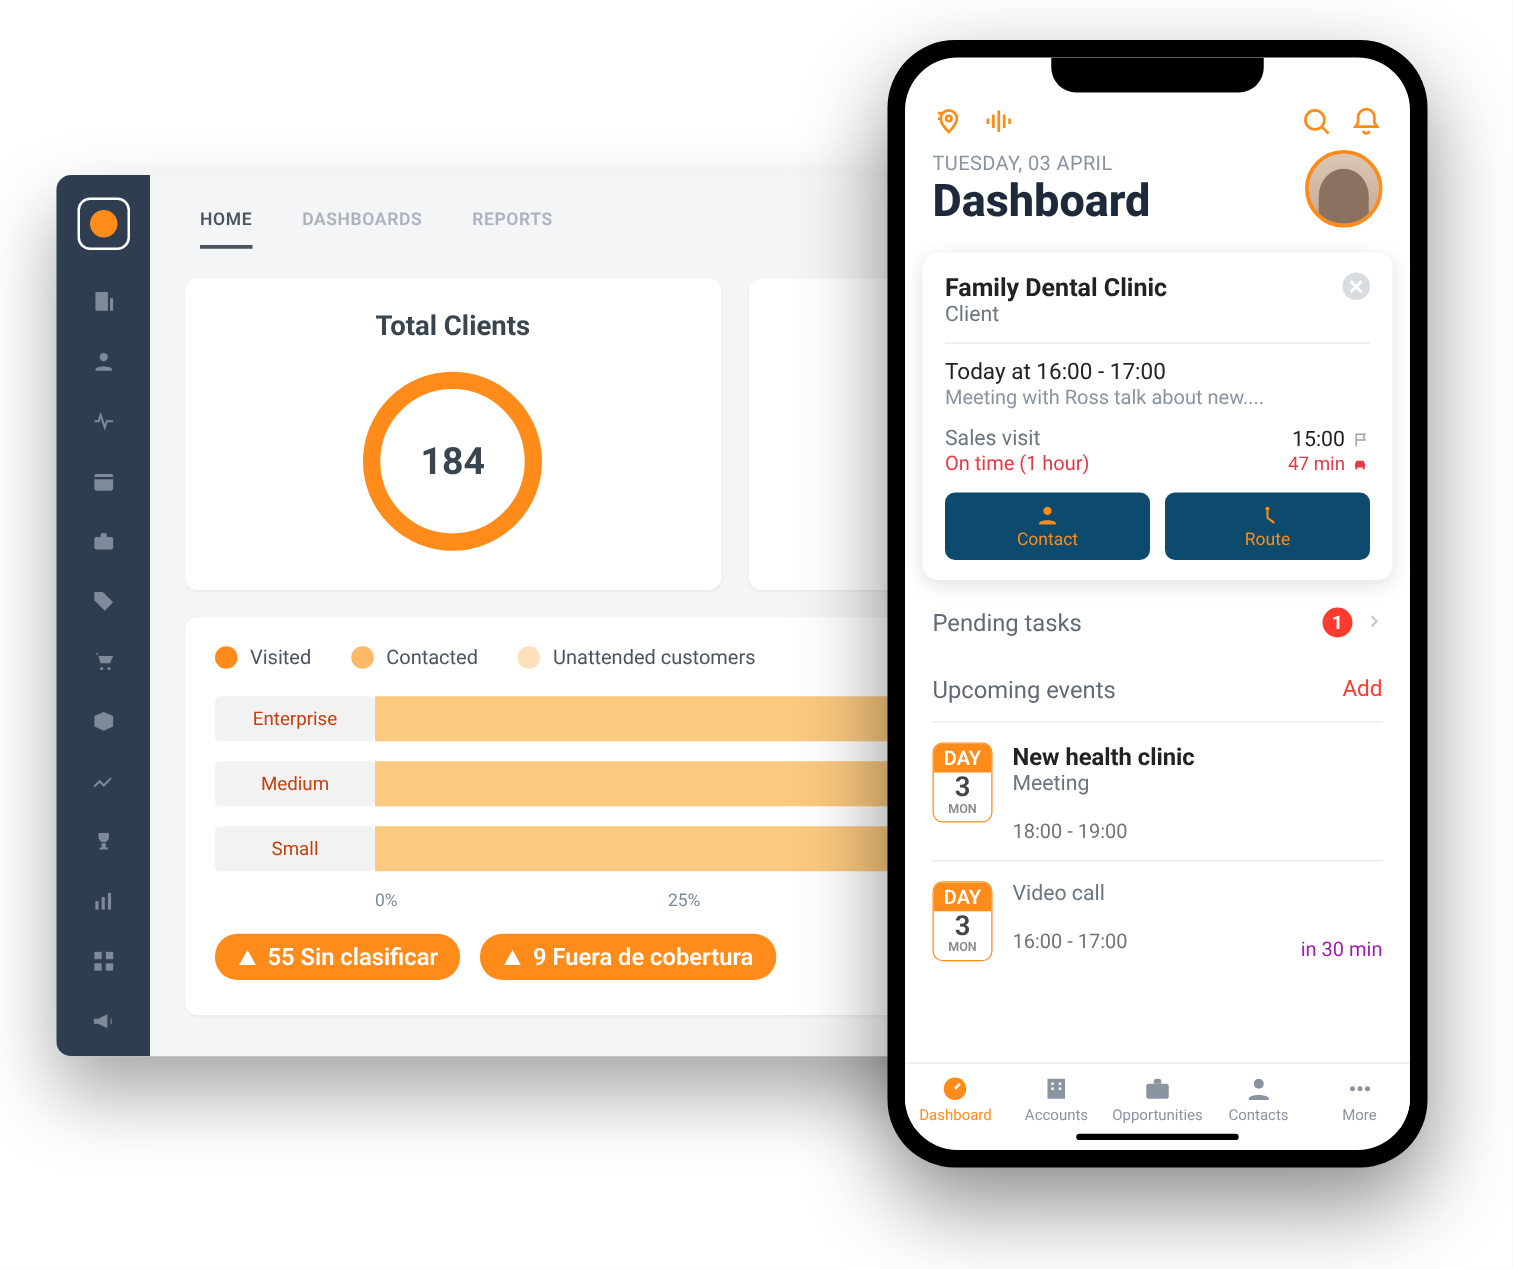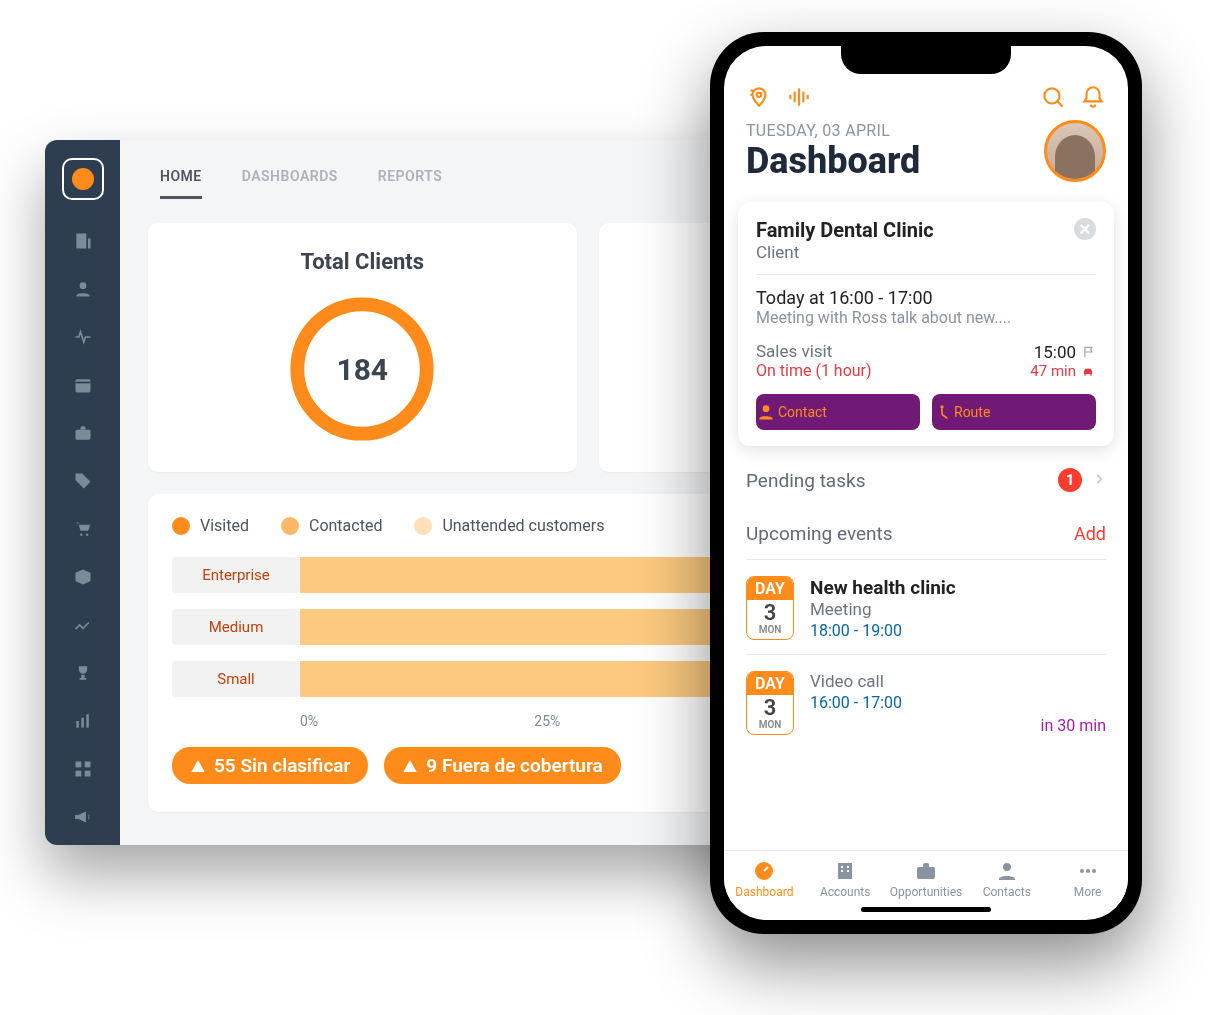--- a/index.html
+++ b/index.html
@@ -139,22 +139,22 @@
   .vc-row { display:flex; justify-content:space-between; align-items:center; margin-top:14px; font-size:17px; }
   .vc-row .left .l1 { color:#6b7580; }
   .vc-row .left .l2 { color:#e53946; font-size:16px; }
   .vc-row .right { text-align:right; }
   .vc-row .right .r1 { color:#222; display:flex; align-items:center; gap:6px; justify-content:flex-end;}
   .vc-row .right .r2 { color:#e53946; font-size:15px; display:flex; align-items:center; gap:4px; justify-content:flex-end;}
   .flag-icon { width:14px; height:14px; }
   .car-icon { width:16px; height:14px; }
   .vc-btns { display:flex; gap:12px; margin-top:14px; }
   .vc-btn {
-    flex:1; background:#701a75; border-radius:8px; padding:8px 0;
-    display:flex; flex-direction:row; align-items:center; gap:2px;
+    flex:1; background:#0c4a6e; border-radius:8px; padding:8px 0;
+    display:flex; flex-direction:column; align-items:center; gap:2px;
     font-size:14px; color:#ff8c1a; cursor:pointer;
   }
   .vc-btn svg { width:20px; height:20px; fill:#ff8c1a; }
 
   .section-row {
     margin: 22px 22px 0 22px; display:flex; justify-content:space-between; align-items:center;
   }
   .section-title { font-size:19px; color:#606b77; }
   .badge-red {
     width:24px; height:24px; border-radius:50%; background:#ff3b30; color:#fff;
@@ -171,21 +171,21 @@
   .day-chip {
     width:48px; border:1.5px solid #ff8c1a; border-radius:8px; overflow:hidden;
     text-align:center; font-weight:600;
   }
   .day-chip .hdr { background:#ff8c1a; color:#fff; font-size:16px; padding:2px 0; }
   .day-chip .num { font-size:22px; color:#444; line-height:1; padding-top:2px; }
   .day-chip .dow { font-size:10px; color:#888; padding-bottom:4px; }
   .ev-body { flex:1; }
   .ev-title { font-size:19px; font-weight:700; color:#222; }
   .ev-sub { font-size:17px; color:#6b7580; }
-  .ev-time { font-size:16px; color:#0369a1; margin-top:2px; }
+  .ev-time { font-size:16px; color:#737373; margin-top:18px; }
   .ev-right { font-size:16px; color:#a21caf; align-self:flex-end; white-space:nowrap;padding-left:40px; }
 
   .tabbar {
     margin-top:auto;
     width:100%; border-top:1px solid #e6e9ec;
     display:flex; justify-content:space-around; padding:8px 0 4px 0;
     background:#fff;
   }
   .tabitem { display:flex; flex-direction:column; align-items:center; gap:2px; font-size:12px; color:#8a94a0; cursor:pointer; width:74px; }
   .tabitem.active { color:#ff8c1a; }

